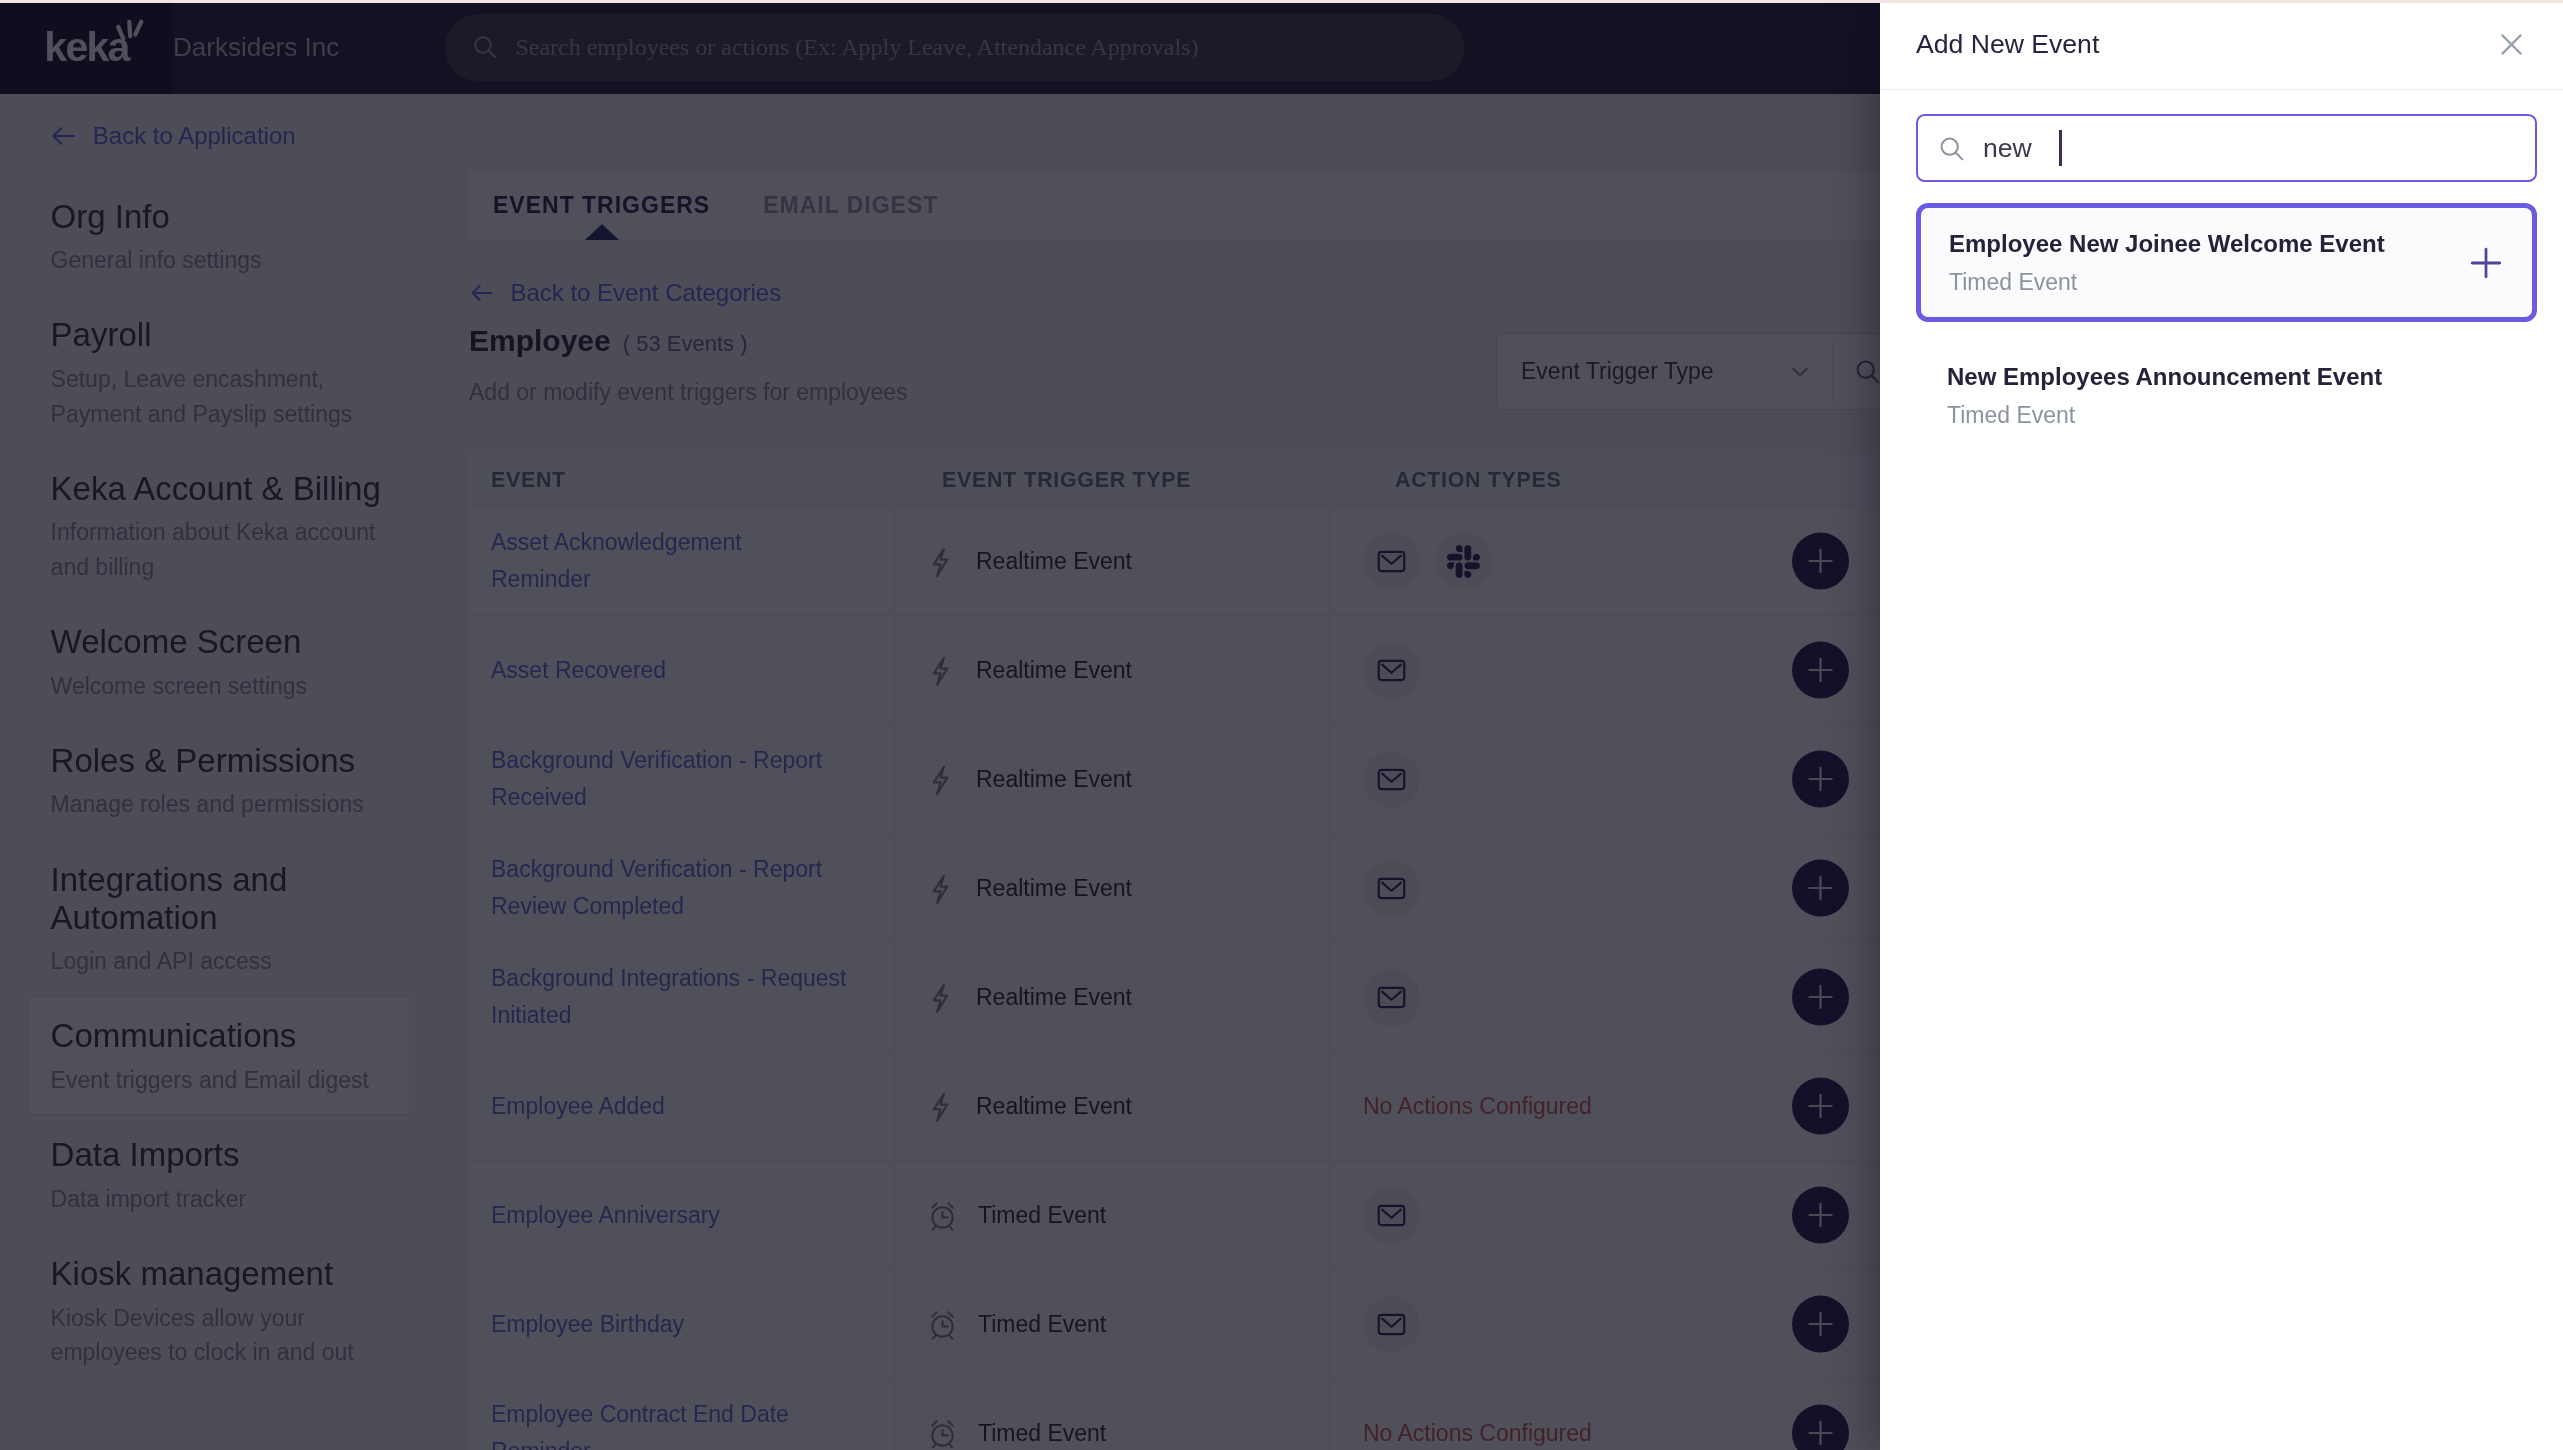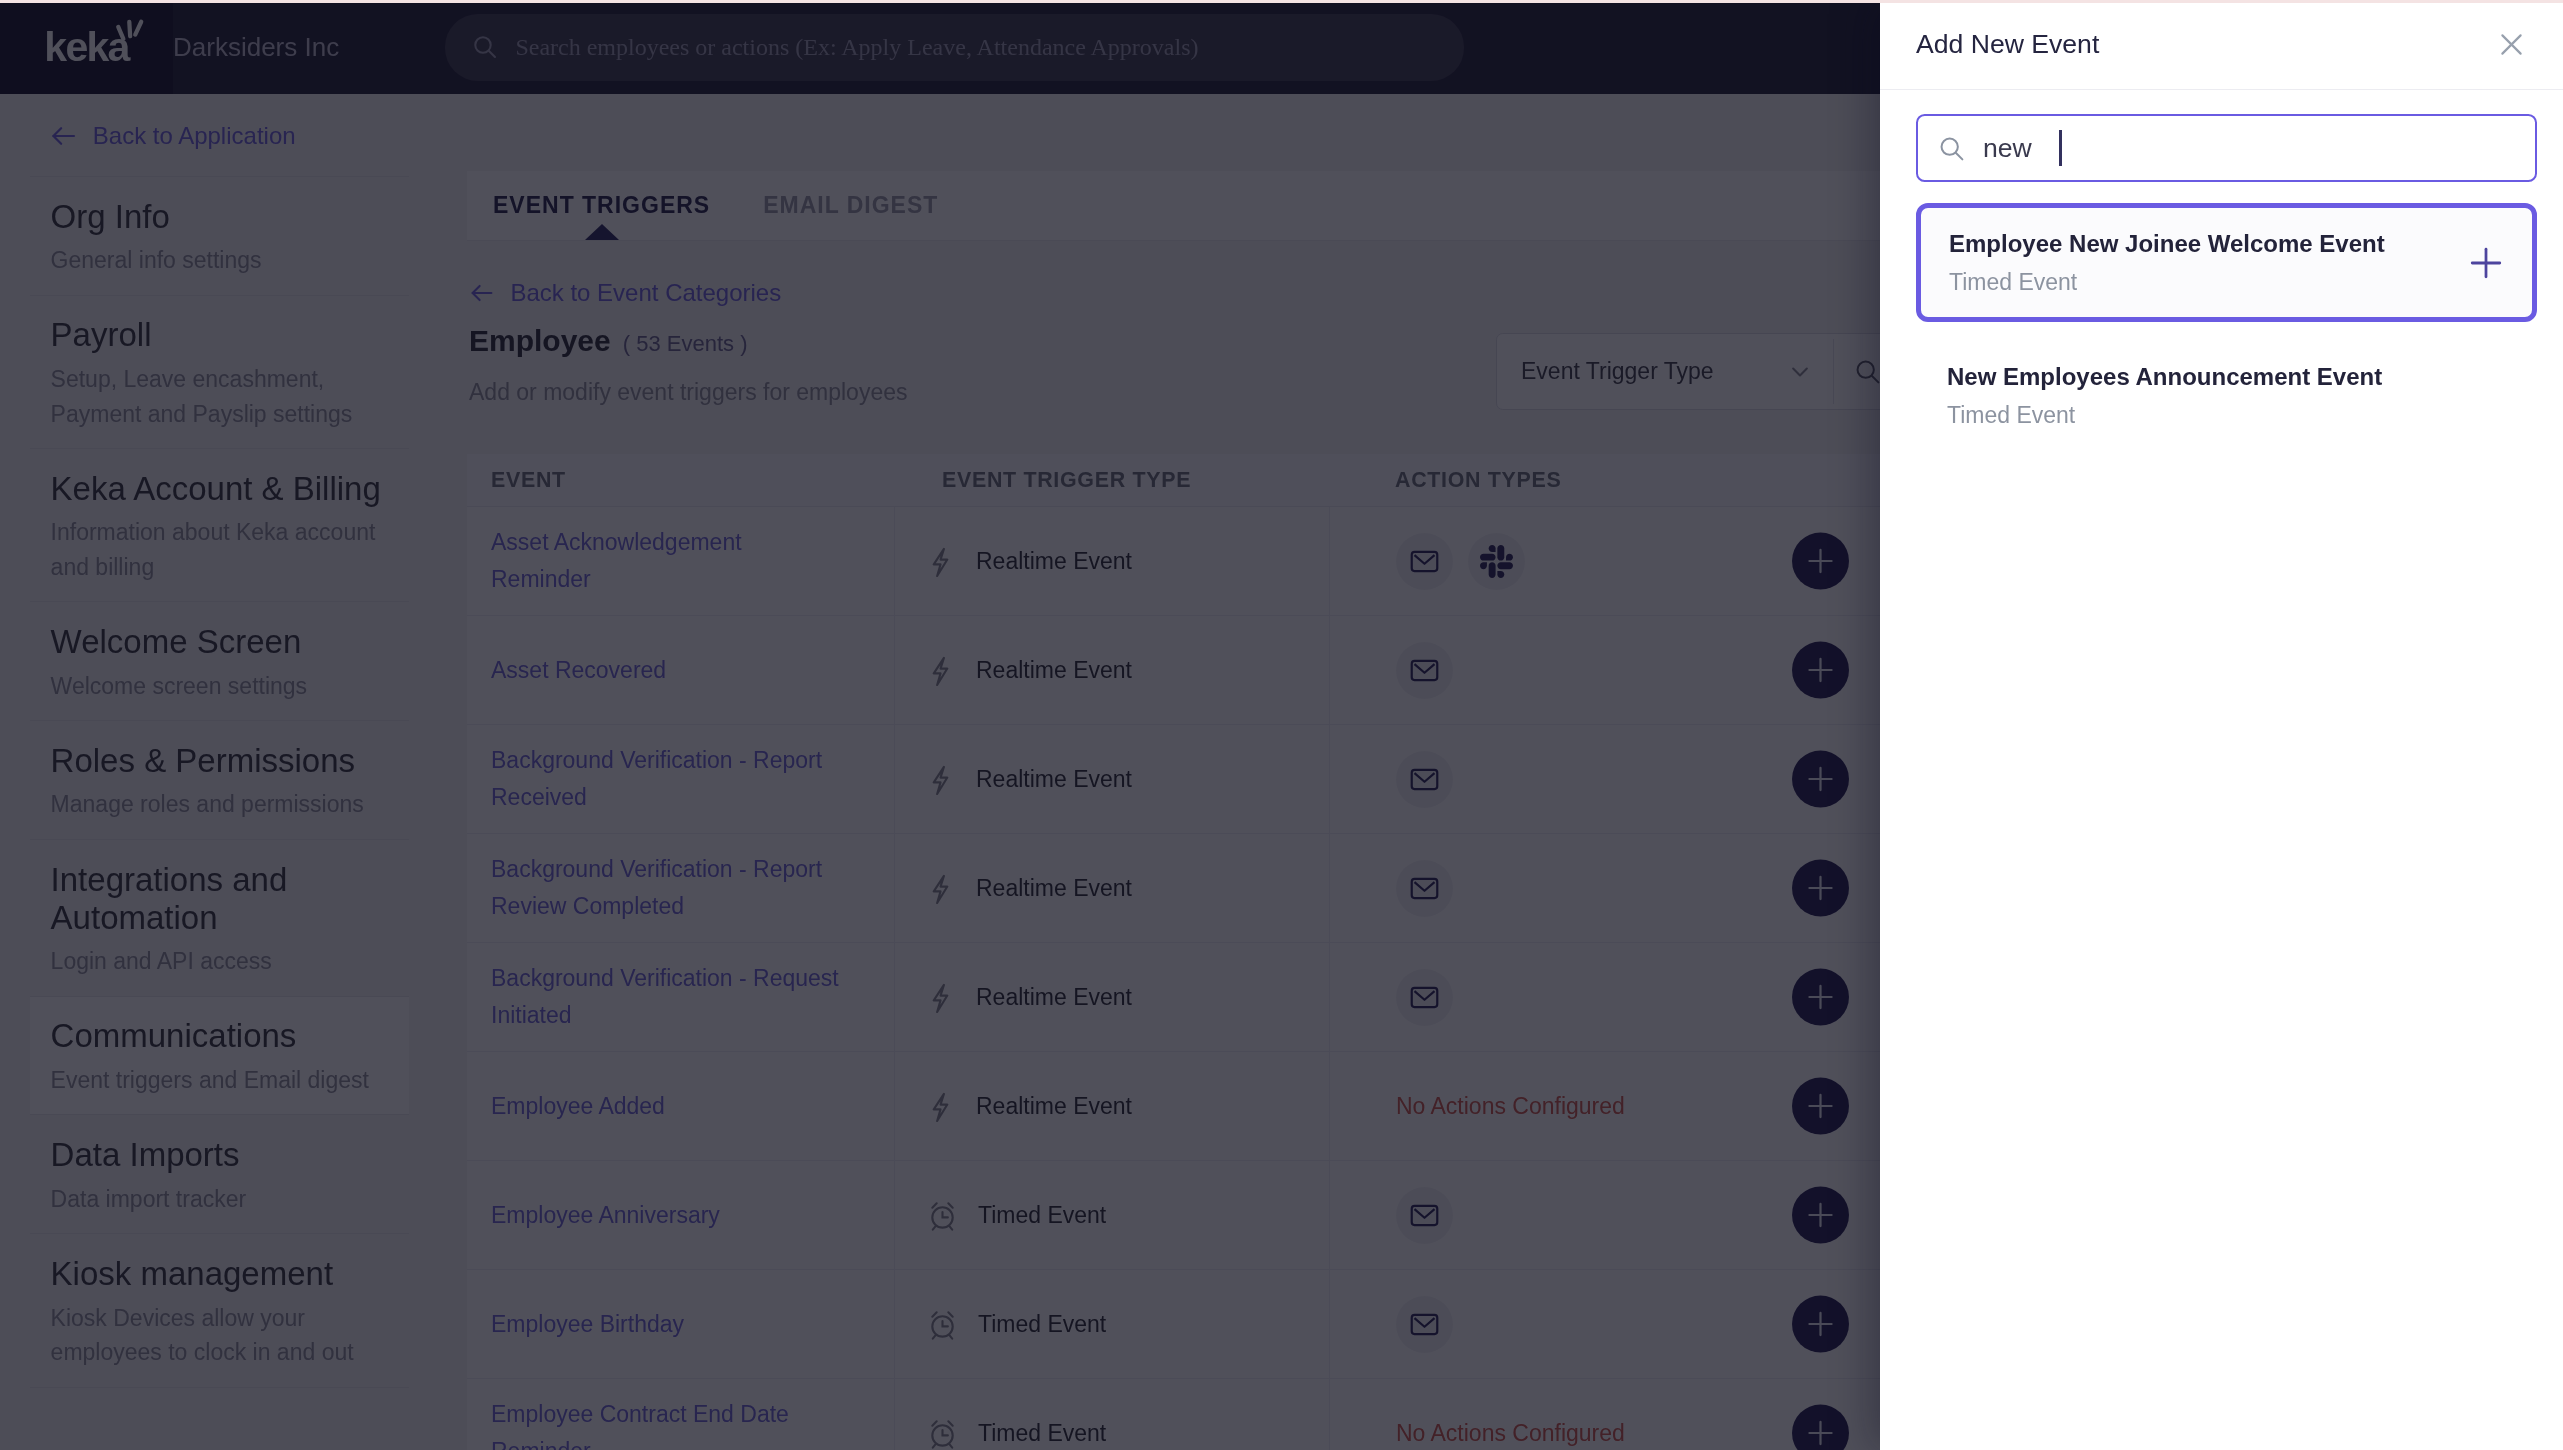--- a/index.html
+++ b/index.html
@@ -54,21 +54,21 @@
   .th { font-size:21.4px; font-weight:bold; letter-spacing:0.7px; color:#6b707b; }
   .c1 { width:428px; padding-left:24px; padding-right:47px; }
   .c2 { width:435px; padding-left:31px; }
   .c3 { flex:1; padding-left:33px; }
   .trow { display:flex; height:109px; border-bottom:0.9px solid #ededf2; align-items:stretch; position:relative; }
   .cell { display:flex; align-items:center; }
   .trow .c1 { border-right:0.9px solid #ededf2; }
   .trow .c2 { border-right:0.9px solid #ededf2; gap:19px; color:#2e2e38; font-size:23px; }
   .trigger-ic { color:#87878f; display:flex; }
   .event-link { color:#6f66d6; font-size:23px; line-height:1.6; cursor:pointer; }
-  .action-chips { display:flex; gap:15.4px; align-items:center;margin-left:33px; }
+  .action-chips { display:flex; gap:15.4px; align-items:center; }
   .chip { width:57px; height:57px; border-radius:50%; background:#f1f1f5; color:#2c2659; display:flex; align-items:center; justify-content:center; cursor:pointer; }
   .no-actions { color:#cf574b; font-size:23px; }
   .row-add { position:absolute; left:1325px; top:50%; transform:translateY(-50%); width:57px; height:57px; border-radius:50%; background:#261f55; color:#e9e9f2; display:flex; align-items:center; justify-content:center; cursor:pointer; }
 
   
   .overlay { position:absolute; inset:0; background:rgba(12,12,26,0.72); z-index:40; }
 
   
   .panel { position:absolute; top:0; right:0; width:683px; height:100%; background:#fff; z-index:60; box-shadow:-8.6px 0 39px rgba(10,10,30,0.35); }
   .panel-h { height:90px; display:flex; align-items:center; justify-content:space-between; padding:0 31px 0 36px; border-bottom:0.9px solid #ececf1; }
@@ -333,21 +333,21 @@
   <svg width="29" height="29" viewBox="0 0 34 34" stroke="currentColor" stroke-width="2.6" stroke-linecap="round">
     <path d="M17 4 V30"></path>
               <path d="M4 17 H30"></path>
   </svg>
 </span>
     </div>
   </div>
 
   <div class="trow">
     <div class="cell c1">
-          <span class="event-link">Background Verification - Request Initiated</span>
+          <span class="event-link">Background Integrations - Request Initiated</span>
         </div>
     <div class="cell c2">
       <span class="trigger-ic">
   <svg width="31" height="31" viewBox="0 0 32 32">
     <path d="M18.5 3 L8 19 h7 l-3.5 12 L22 14 h-7 z" fill="none" stroke="currentColor" stroke-width="2.2" stroke-linejoin="round"></path>
   </svg>
 </span>
       <span>Realtime Event</span>
     </div>
     <div class="cell c3">

